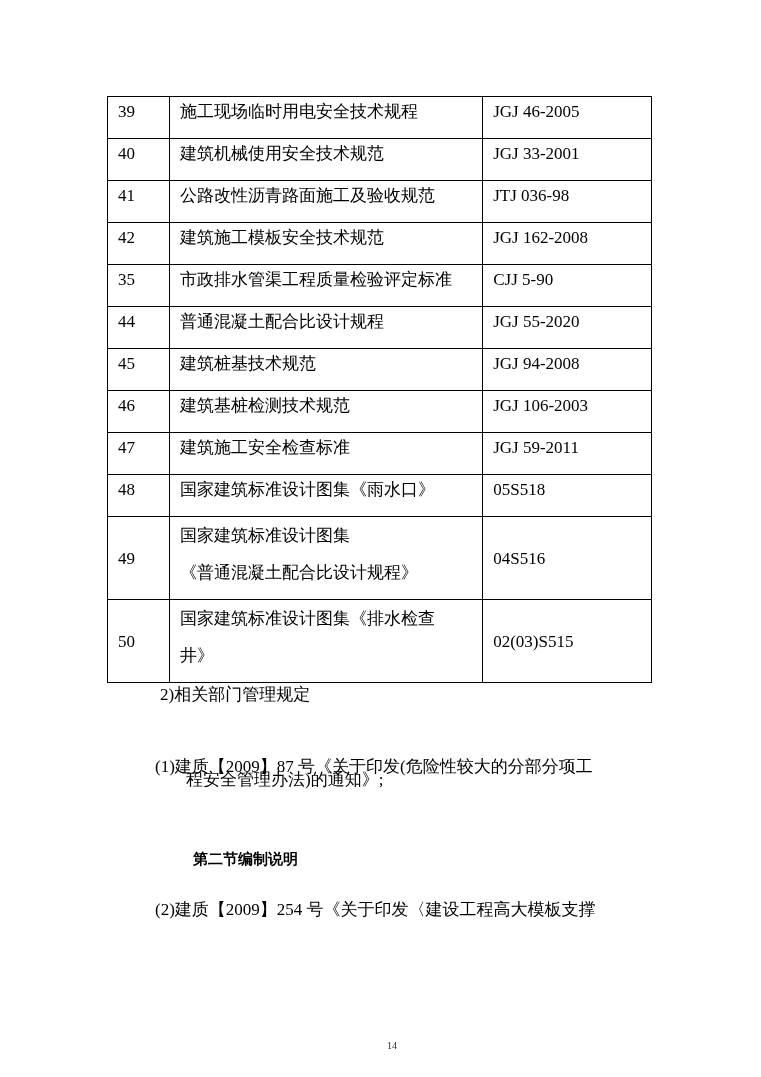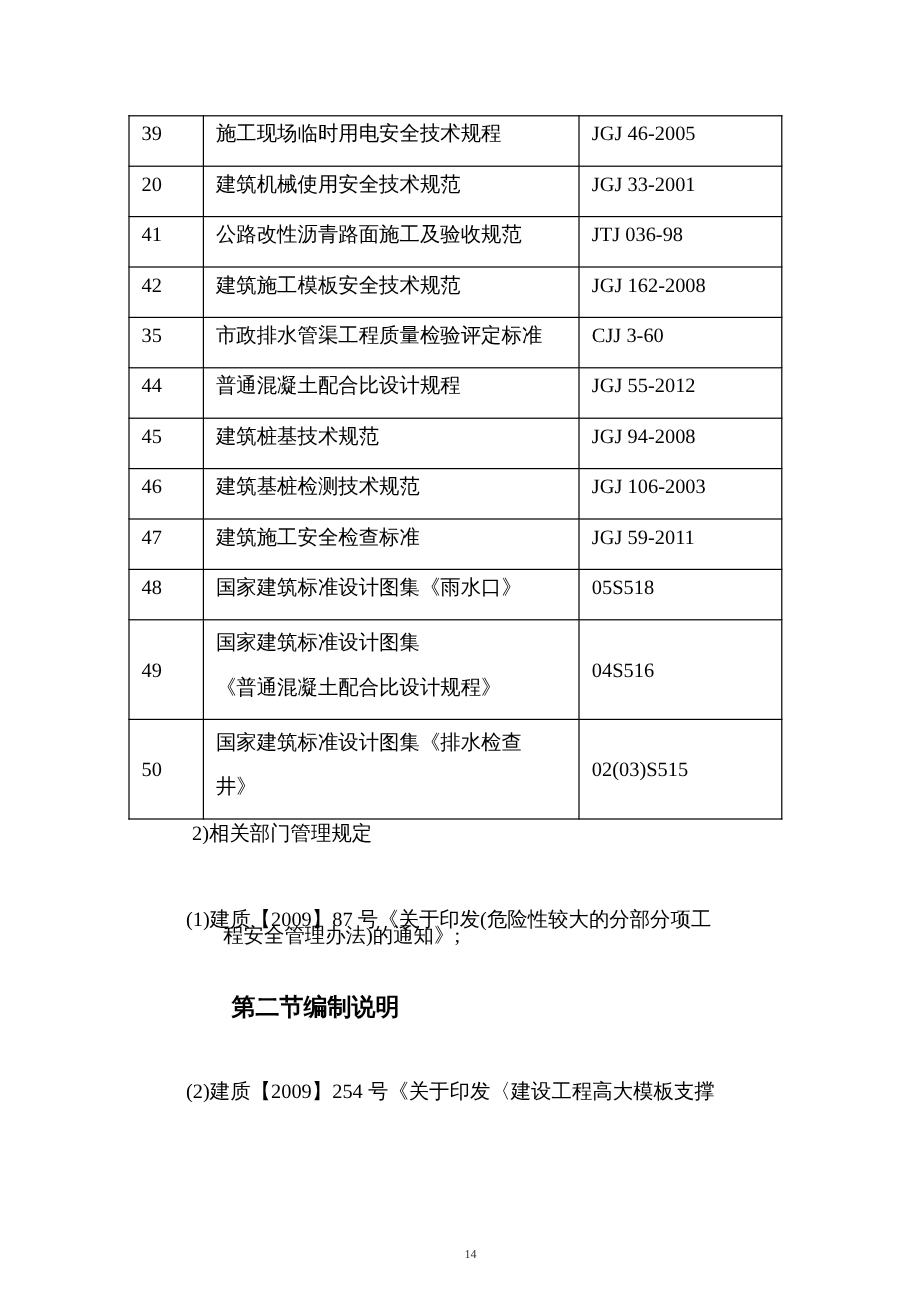--- a/index.html
+++ b/index.html
@@ -60,24 +60,25 @@
     .row-2 .cell-name .cell-inner { padding-top: 8px; }
 
     .para {
       position: absolute;
       font-size: 17px;
       white-space: nowrap;
       line-height: 1;
     }
     .heading {
       position: absolute;
-      font-size: 20px;
+      font-size: 15px;
       font-weight: bold;
       font-family: Liberation Sans, sans-serif;
       white-space: nowrap;
+      margin-top: 24px;
     }
     .page-number {
       position: absolute;
       left: 387px;
       top: 1040px;
       font-size: 10px;
       color: #333;
     }
   </style>
 </head>
@@ -98,21 +99,21 @@
           </td>
           <td class="cell-name">
             <div class="cell-inner">施工现场临时用电安全技术规程</div>
           </td>
           <td class="cell-code">
             <div class="cell-inner">JGJ 46-2005</div>
           </td>
         </tr>
         <tr class="row-1">
           <td class="cell-num">
-            <div class="cell-inner">20</div>
+            <div class="cell-inner">40</div>
           </td>
           <td class="cell-name">
             <div class="cell-inner">建筑机械使用安全技术规范</div>
           </td>
           <td class="cell-code">
             <div class="cell-inner">JGJ 33-2001</div>
           </td>
         </tr>
         <tr class="row-1">
           <td class="cell-num">
@@ -137,32 +138,32 @@
           </td>
         </tr>
         <tr class="row-1">
           <td class="cell-num">
             <div class="cell-inner">35</div>
           </td>
           <td class="cell-name">
             <div class="cell-inner">市政排水管渠工程质量检验评定标准</div>
           </td>
           <td class="cell-code">
-            <div class="cell-inner">CJJ 3-60</div>
+            <div class="cell-inner">CJJ 5-90</div>
           </td>
         </tr>
         <tr class="row-1">
           <td class="cell-num">
             <div class="cell-inner">44</div>
           </td>
           <td class="cell-name">
             <div class="cell-inner">普通混凝土配合比设计规程</div>
           </td>
           <td class="cell-code">
-            <div class="cell-inner">JGJ 55-2012</div>
+            <div class="cell-inner">JGJ 55-2020</div>
           </td>
         </tr>
         <tr class="row-1">
           <td class="cell-num">
             <div class="cell-inner">45</div>
           </td>
           <td class="cell-name">
             <div class="cell-inner">建筑桩基技术规范</div>
           </td>
           <td class="cell-code">

